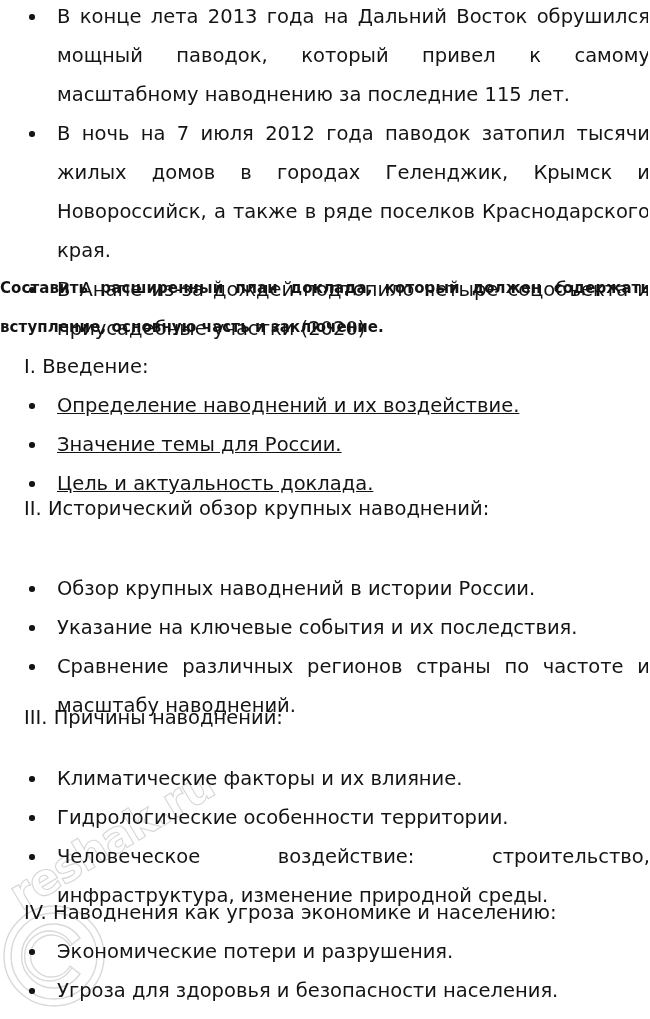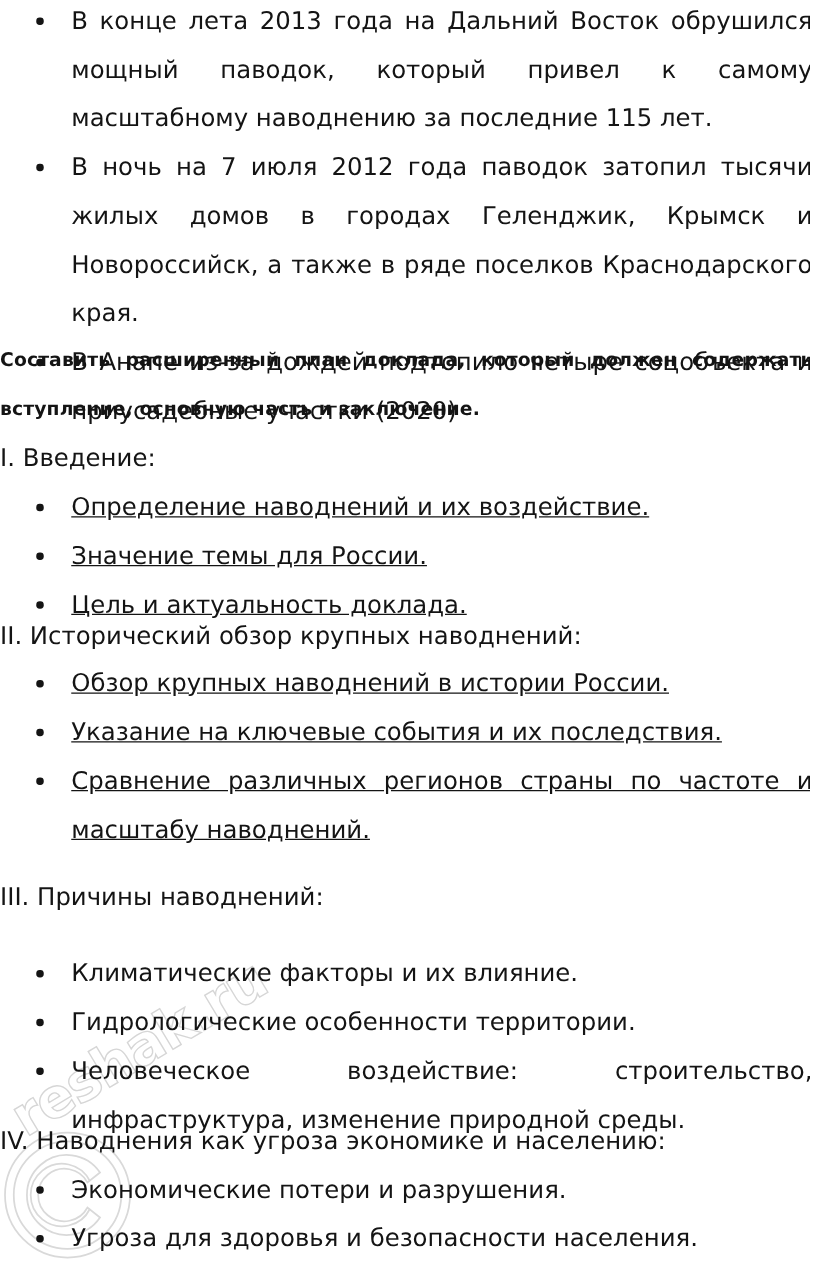--- a/index.html
+++ b/index.html
@@ -75,20 +75,21 @@
     text-align-last: left;
     letter-spacing: 0.1px;
   }
 
   .section-title {
     margin: 0;
     font-size: 19.5px;
     line-height: 39px;
     text-align: left;
     white-space: pre-wrap;
+    padding-left: 24px;
   }
 
   
   .bullets {
     list-style: none;
     margin: 0;
     padding: 0;
   }
   .bullets > li {
     position: relative;
@@ -147,21 +148,21 @@
     <ul class="bullets">
       <li>Определение наводнений и их воздействие.</li>
       <li>Значение темы для России.</li>
       <li>Цель и актуальность доклада.</li>
     </ul>
   </div>
 
   <div class="block" style="top:489px;">
     <p class="section-title">II. Исторический обзор крупных наводнений:</p>
   </div>
-  <div class="block" style="top:527px;text-decoration:underline;">
+  <div class="block" style="top:569px;">
     <ul class="bullets">
       <li>Обзор крупных наводнений в истории России.</li>
       <li>Указание на ключевые события и их последствия.</li>
       <li>Сравнение различных регионов страны по частоте и масштабу наводнений.</li>
     </ul>
   </div>
 
   <div class="block" style="top:698px;">
     <p class="section-title">III. Причины наводнений:</p>
   </div>

